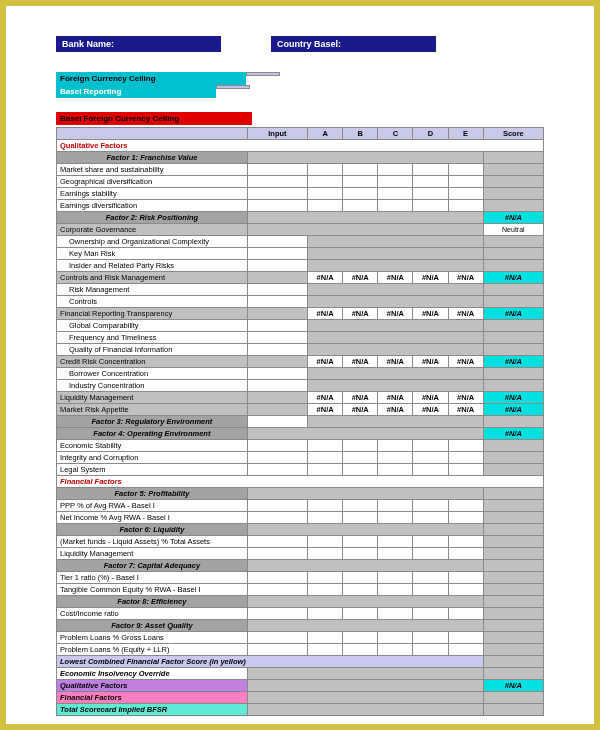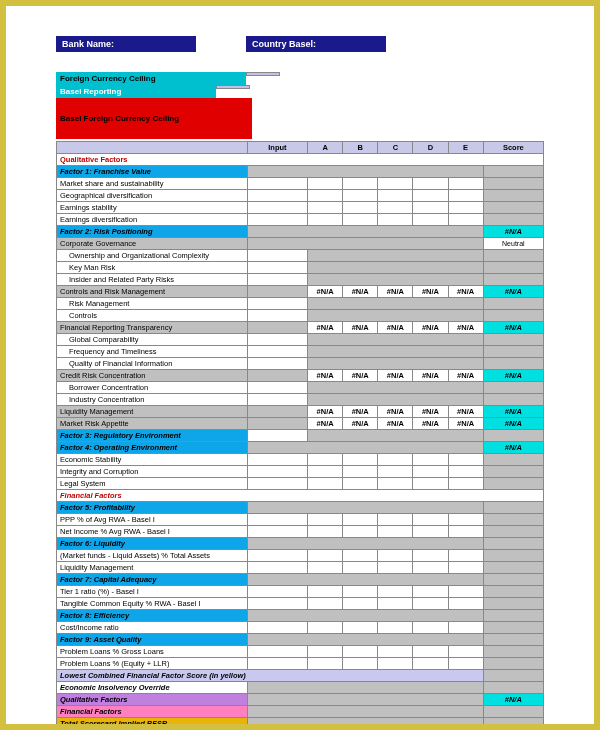--- a/index.html
+++ b/index.html
@@ -11,49 +11,49 @@
   height: 730px;
   border: 6px solid #d4c040;
   padding: 30px 50px 20px 50px;
 }
 .header-row { display: flex; gap: 50px; margin-bottom: 20px; }
 .header-label {
   background: #1a1a8c;
   color: #fff;
   font-weight: bold;
   padding: 3px 6px;
-  width: 140px;
+  width: 165px;
   font-size: 9px;
 }
 .meta-block { margin-bottom: 2px; }
 .fcc { background: #00c0d0; color: #000; font-weight: bold; padding: 2px 4px; font-size: 8px; width: 190px; display: inline-block; }
 .basel { background: #00c0d0; color: #fff; font-weight: bold; padding: 2px 4px; font-size: 8px; width: 160px; display: inline-block; }
-.red-bar { background: #e00000; color: #000; font-weight: bold; padding: 16px 4px; font-size: 8px; width: 196px; display: block; }
+.red-bar { background: #e00000; color: #000; font-weight: bold; padding: 2px 4px; font-size: 8px; width: 196px; display: block; margin-top: 14px; }
 .meta-val { display: inline-block; background: #c0c0e8; width: 34px; font-size: 6px; padding: 1px; vertical-align: top; border: 1px solid #888;}
 table { border-collapse: collapse; width: 100%; table-layout: fixed; }
 td, th { border: 1px solid #888; padding: 1px 3px; font-size: 7.5px; height: 12px; overflow: hidden; white-space: nowrap; }
 th { background: #c8c8e8; font-weight: bold; text-align: center; }
 .col-label { width: 38%; }
 .col-input { width: 12%; background: #fff; }
 .col-grade { width: 7%; background: #fff; text-align: center; }
 .col-score { width: 12%; text-align: center; }
 .section-qual { color: #c00000; font-weight: bold; background: #fff; }
-.factor-head { background: #0ea5e9; font-weight: bold; font-style: italic; }
+.factor-head { background: #a3a3a3; font-weight: bold; font-style: italic; text-align: center; }
 .sub-head { background: #c0c0c0; font-weight: normal; }
 .indent { padding-left: 12px; }
 .grey-cell { background: #c0c0c0; }
 .na { font-weight: bold; text-align: center; }
 .na-cyan { background: #00e0e0; font-weight: bold; font-style: italic; text-align: center; }
 .neutral { text-align: center; font-size: 7px; }
 .fin-factors { color: #c00000; font-weight: bold; font-style: italic; background: #fff; }
 .lowest { background: #c8c8f0; font-weight: bold; font-style: italic; }
 .econ-over { font-weight: bold; font-style: italic; }
 .qual-final { background: #c080e0; font-weight: bold; font-style: italic; }
 .fin-final { background: #ff80c0; font-weight: bold; font-style: italic; }
-.total-bfsr { background: #eab308; font-weight: bold; font-style: italic; }
+.total-bfsr { background: #5eead4; font-weight: bold; font-style: italic; }
 </style>
 </head>
 <body>
 
 <div class="header-row">
   <div class="header-label">Bank Name:</div>
   <div class="header-label">Country Basel:</div>
 </div>
 
 <div class="meta-block">

